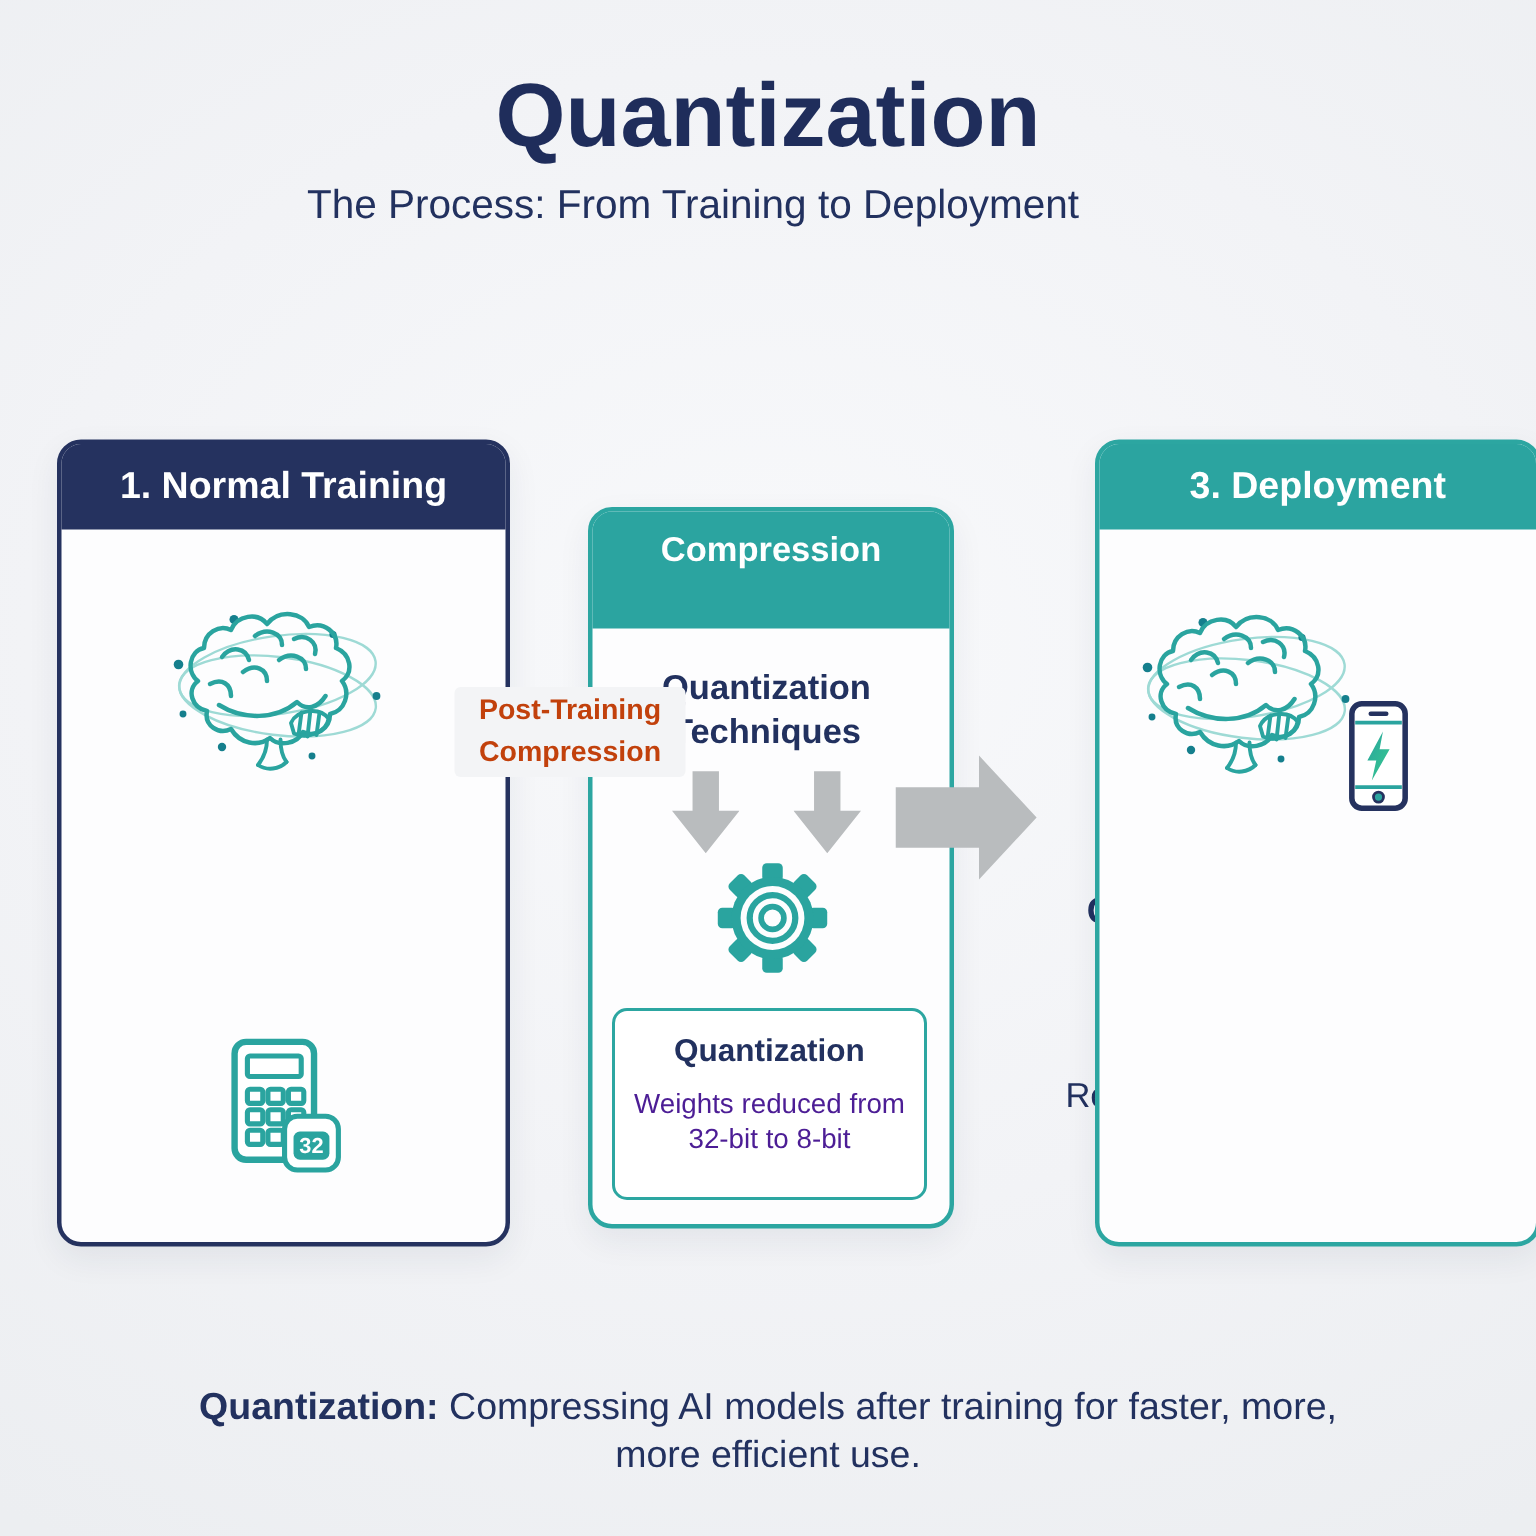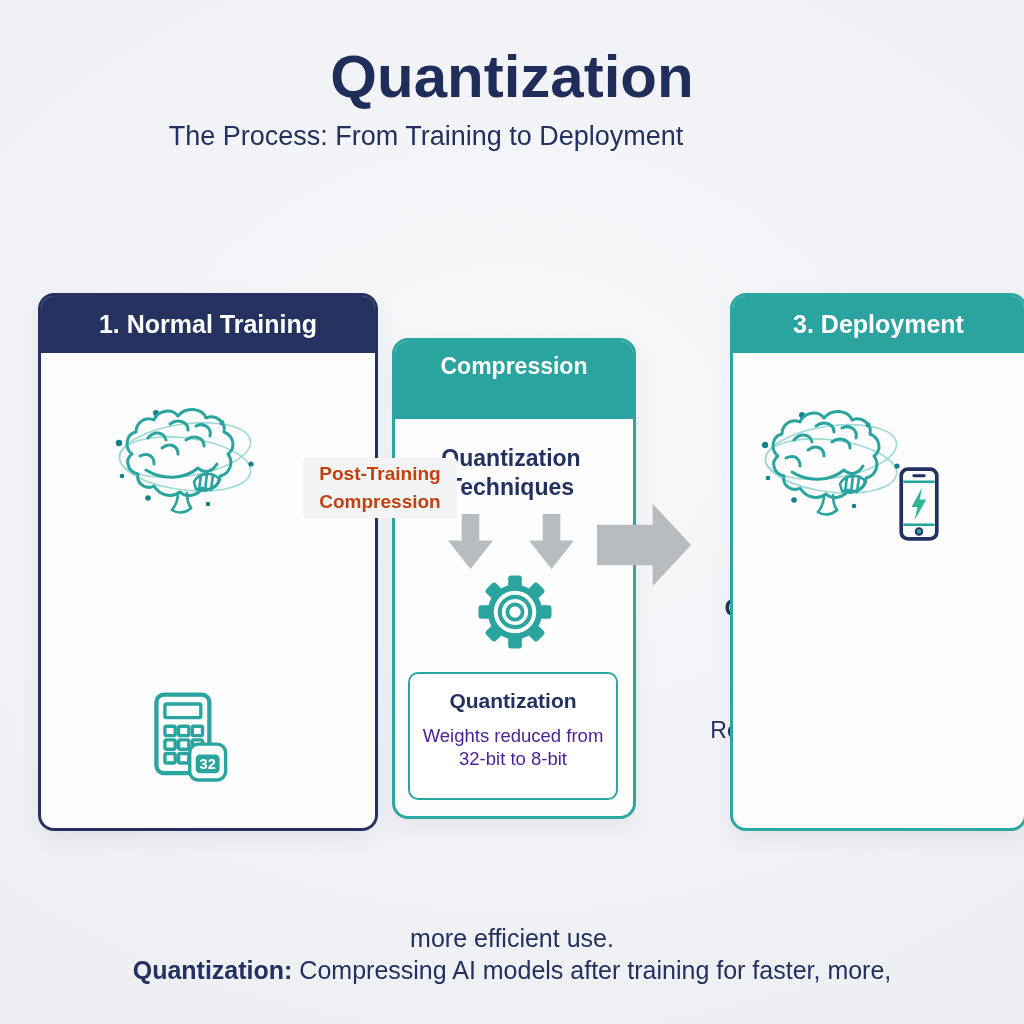--- a/index.html
+++ b/index.html
@@ -13,32 +13,32 @@
     position:relative;width:1024px;height:1024px;
     background:radial-gradient(ellipse 900px 700px at 50% 42%, #f8f9fb 0%, #f2f3f6 55%, #eceef1 100%);
   }
   .abs{position:absolute;}
   .page-title{
     top:42px;left:0;width:1024px;text-align:center;
     font-size:60px;font-weight:bold;color:#1f2d5b;letter-spacing:0px;
   }
   .page-subtitle{
     top:121px;left:0;width:852px;text-align:center;
-    font-size:27px;font-weight:500;color:#22315f;
+    font-size:27px;font-weight:500;color:#22315f;padding-left:36px;
   }
   .card{
     background:#fdfdfe;border-radius:16px;z-index:1;
     box-shadow:0 8px 22px rgba(30,42,76,0.07);
   }
   .card-header{
     position:absolute;top:0;left:0;right:0;
     border-radius:13px 13px 0 0;
     color:#ffffff;font-weight:bold;text-align:center;
   }
-  .card1{left:38px;top:293px;width:296px;height:532px;border:3px solid #25325f;padding-left:38px;}
+  .card1{left:38px;top:293px;width:296px;height:532px;border:3px solid #25325f;}
   .card1 .card-header{background:#25325f;height:57px;line-height:57px;font-size:25px;}
   .card2{left:392px;top:338px;width:238px;height:475px;border:3px solid #2ca6a1;}
   .card2 .card-header{background:#2ba4a0;height:78px;font-size:23px;line-height:29px;padding-top:11px;box-sizing:border-box;}
   .card3{left:692px;top:293px;width:291px;height:532px;border:3px solid #2ca6a1;margin-left:38px;}
   .card3 .card-header{background:#2ba4a0;height:57px;line-height:57px;font-size:25px;}
   .c1-title{top:572px;left:38px;width:296px;text-align:center;font-size:25px;font-weight:bold;color:#22315f;}
   .c1-sub{top:622px;left:38px;width:296px;text-align:center;font-size:24px;font-weight:600;color:#22315f;}
   .c2-tech{top:444px;left:392px;width:238px;text-align:center;font-size:23px;font-weight:bold;color:#22315f;line-height:29px;}
   .c2-box{
     left:408px;top:672px;width:206px;height:124px;
@@ -254,17 +254,17 @@
   <div class="abs c3-title">
     <div>Compressed Model</div>
     <div>(8-bit Integer)</div>
   </div>
   <div class="abs c3-body">
     <div>Faster Inference</div>
     <div>Reduced Memory Usage</div>
   </div>
 
   <div class="abs caption">
+    <div><b>Quantization:</b><span> Compressing AI models after training for faster, more,</span></div>
     <div>more efficient use.</div>
-    <div><b>Quantization:</b><span> Compressing AI models after training for faster, more,</span></div>
   </div>
 
 </div>
 
 </body></html>

